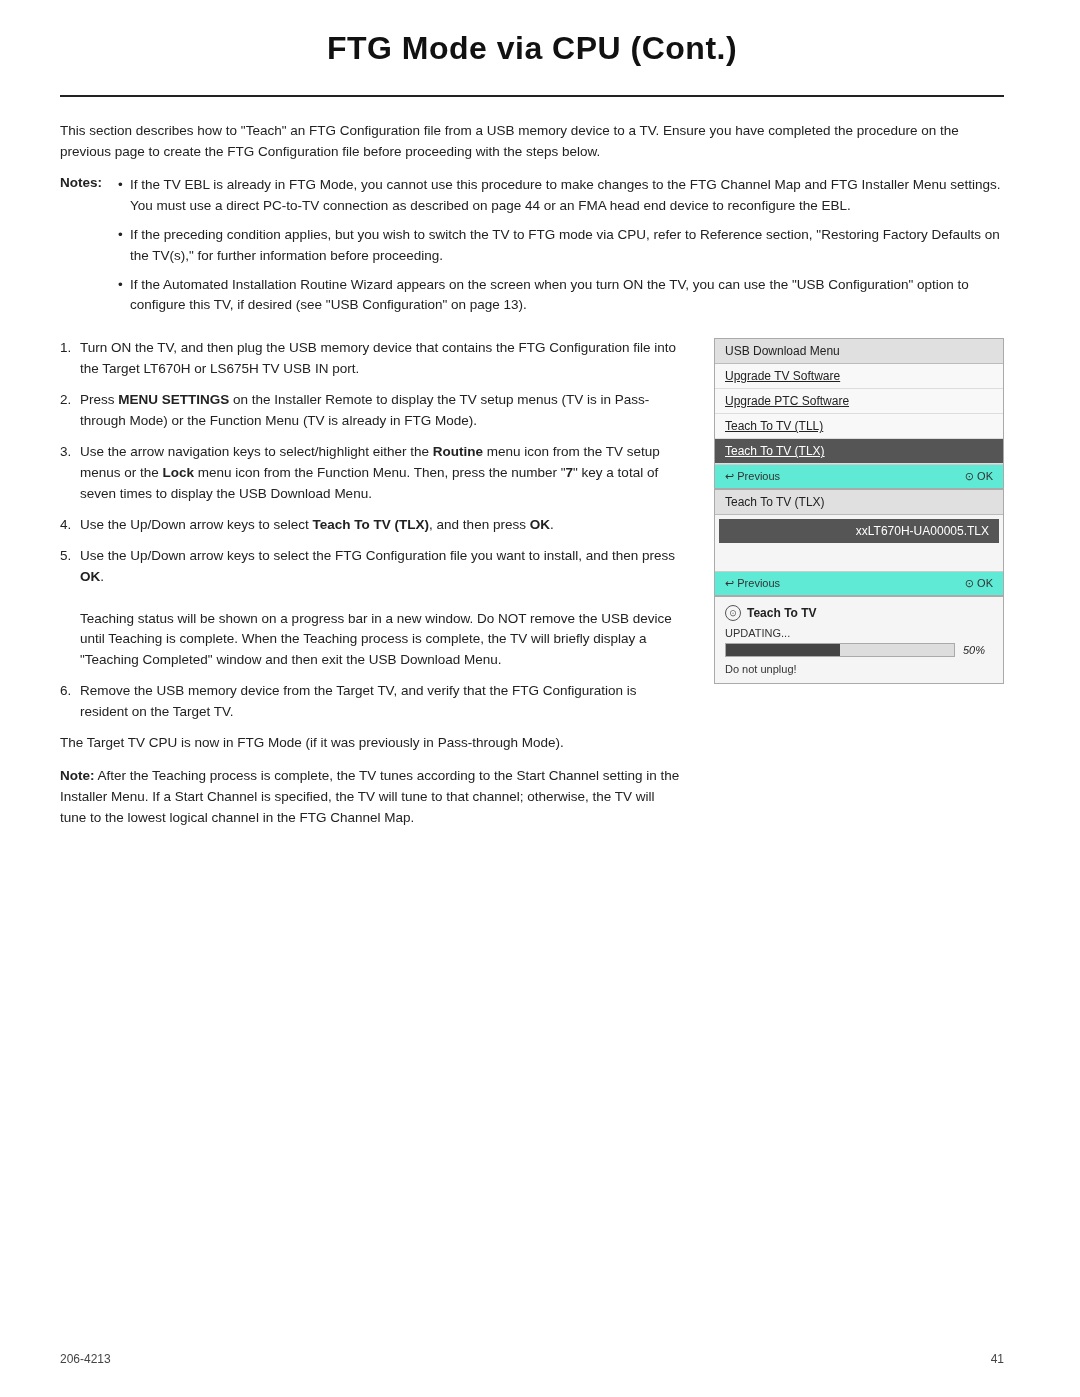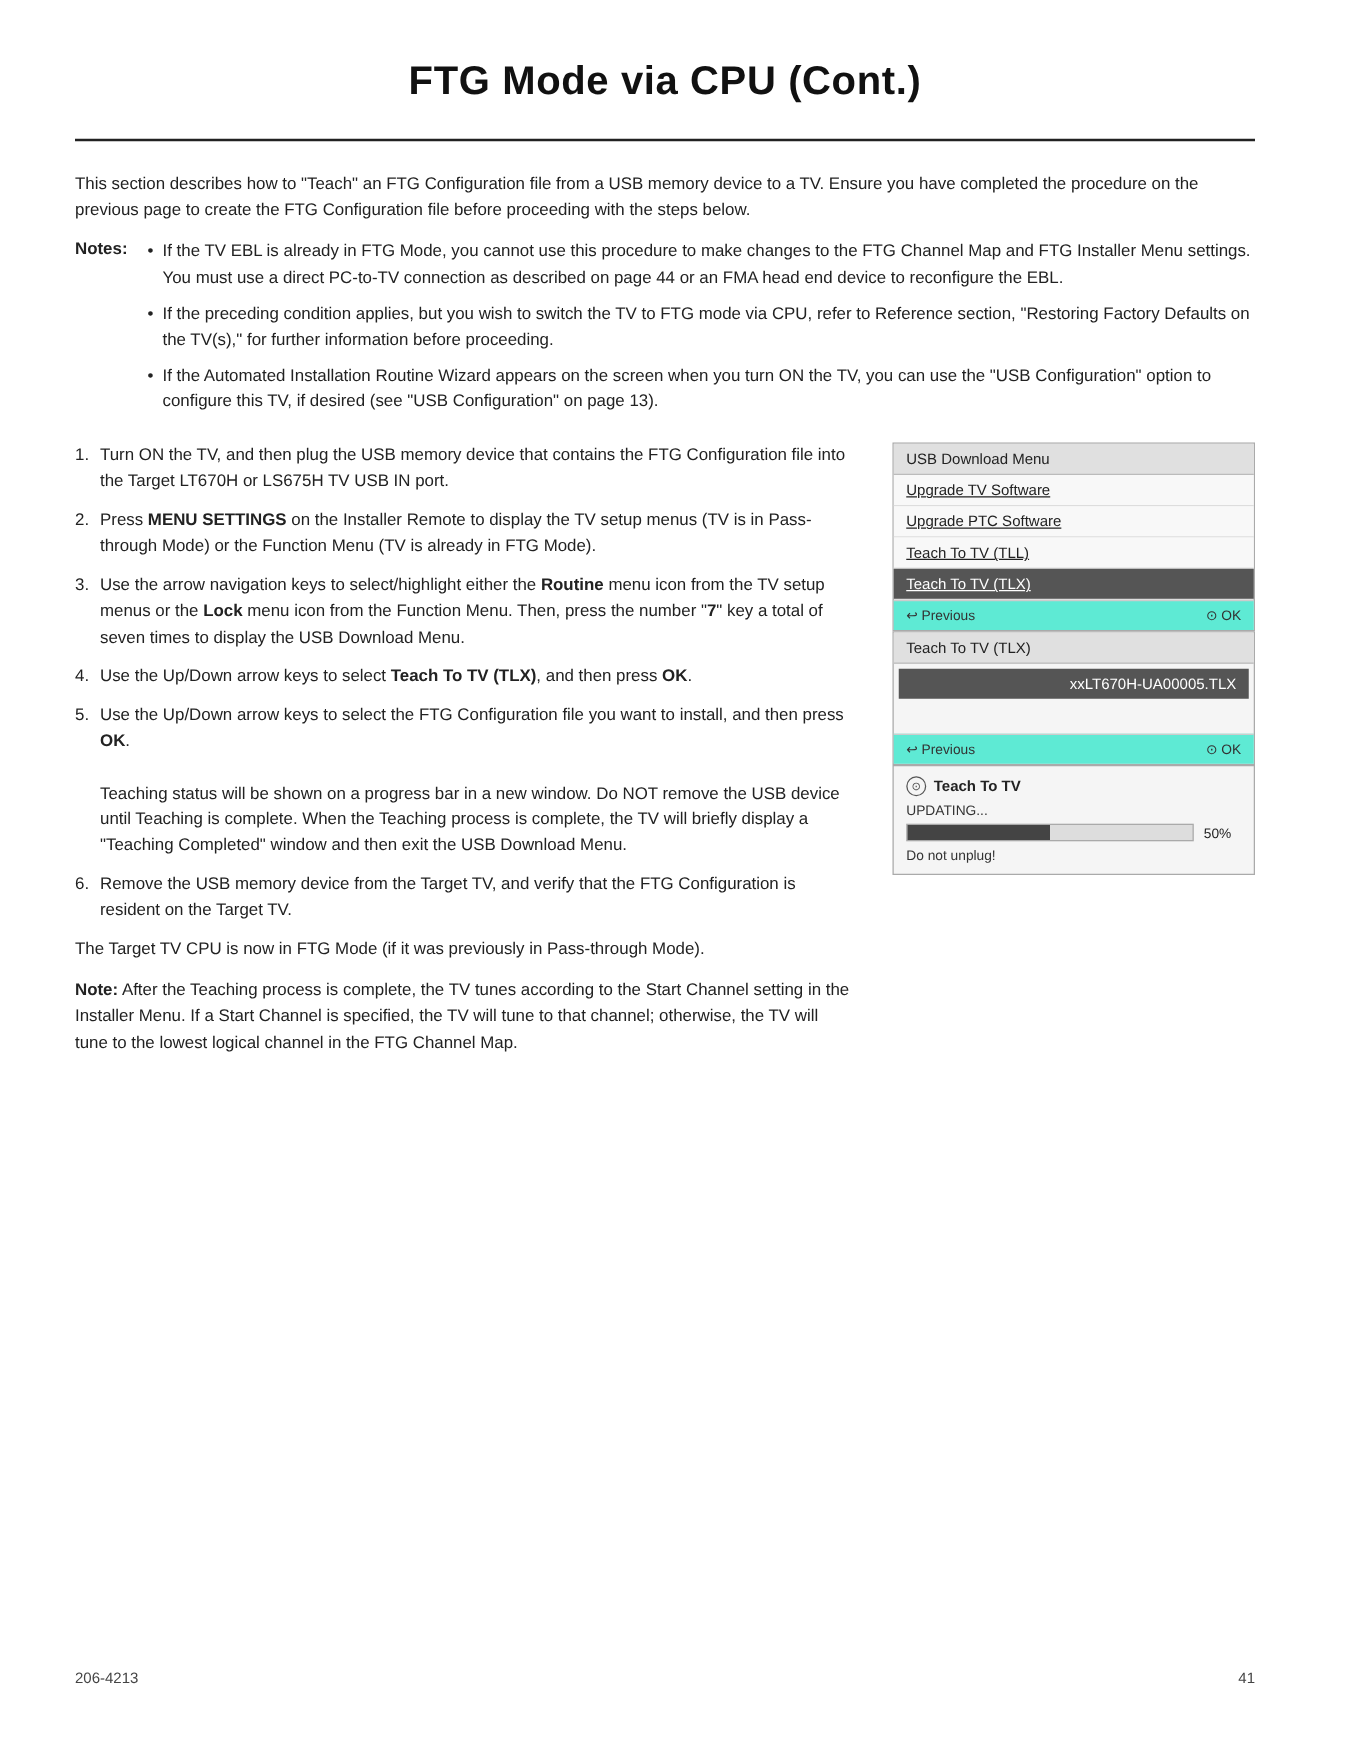--- a/index.html
+++ b/index.html
@@ -10,21 +10,21 @@
       background: #ffffff;
       font-family: Arial, Helvetica, sans-serif;
       font-size: 14px;
       color: #222222;
       position: relative;
     }
 
     .page-wrapper {
       width: 1064px;
       min-height: 1397px;
-      padding: 16px 60px 60px 60px;
+      padding: 0 60px 60px 60px;
       position: relative;
     }
 
     
     .page-header {
       text-align: center;
       padding: 30px 0 18px 0;
     }
 
     .page-title {
@@ -240,23 +240,24 @@
     }
 
     .panel3-updating {
       font-size: 11px;
       color: #333;
       margin-bottom: 4px;
     }
 
     .progress-row {
       display: flex;
-      align-items: flex-end;
+      align-items: center;
       gap: 8px;
       margin-bottom: 6px;
+      font-style: italic;
     }
 
     .progress-bar-bg {
       flex: 1;
       height: 14px;
       background: #ddd;
       border: 1px solid #aaa;
       position: relative;
     }
 
@@ -271,21 +272,21 @@
     }
 
     .panel3-donot {
       font-size: 11px;
       color: #333;
     }
 
     
     .page-footer {
       position: absolute;
-      bottom: 48px;
+      bottom: 31px;
       left: 60px;
       right: 60px;
       display: flex;
       justify-content: space-between;
       font-size: 12px;
       color: #444;
     }
   </style>
 </head>
 <body>

